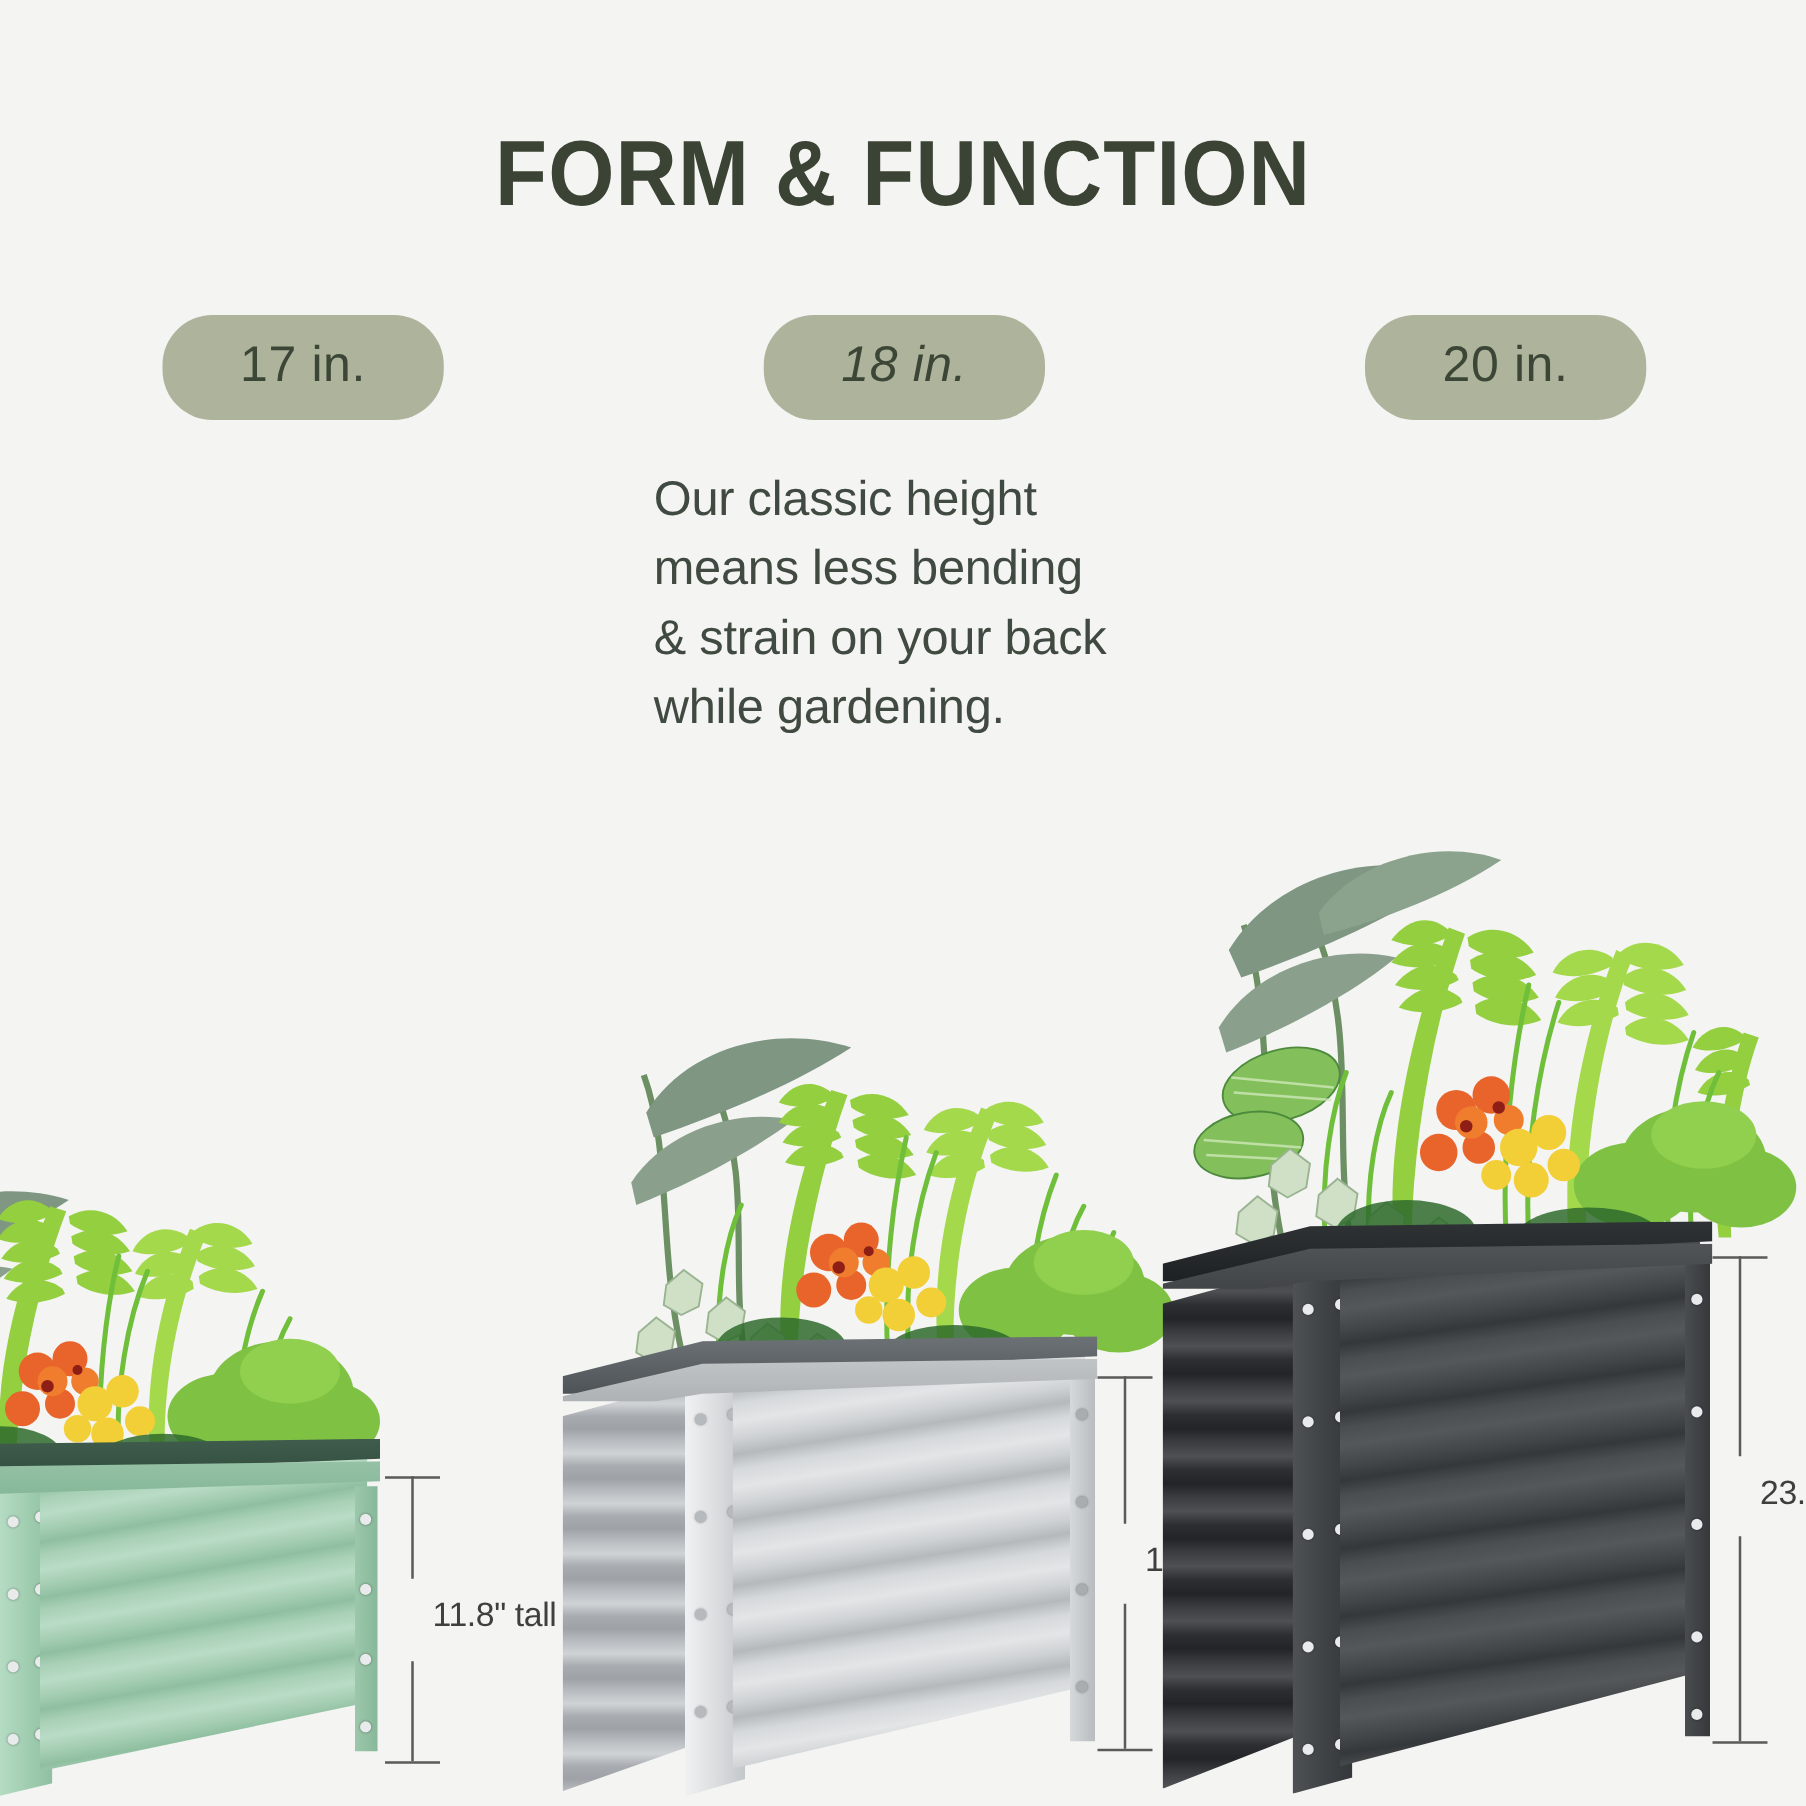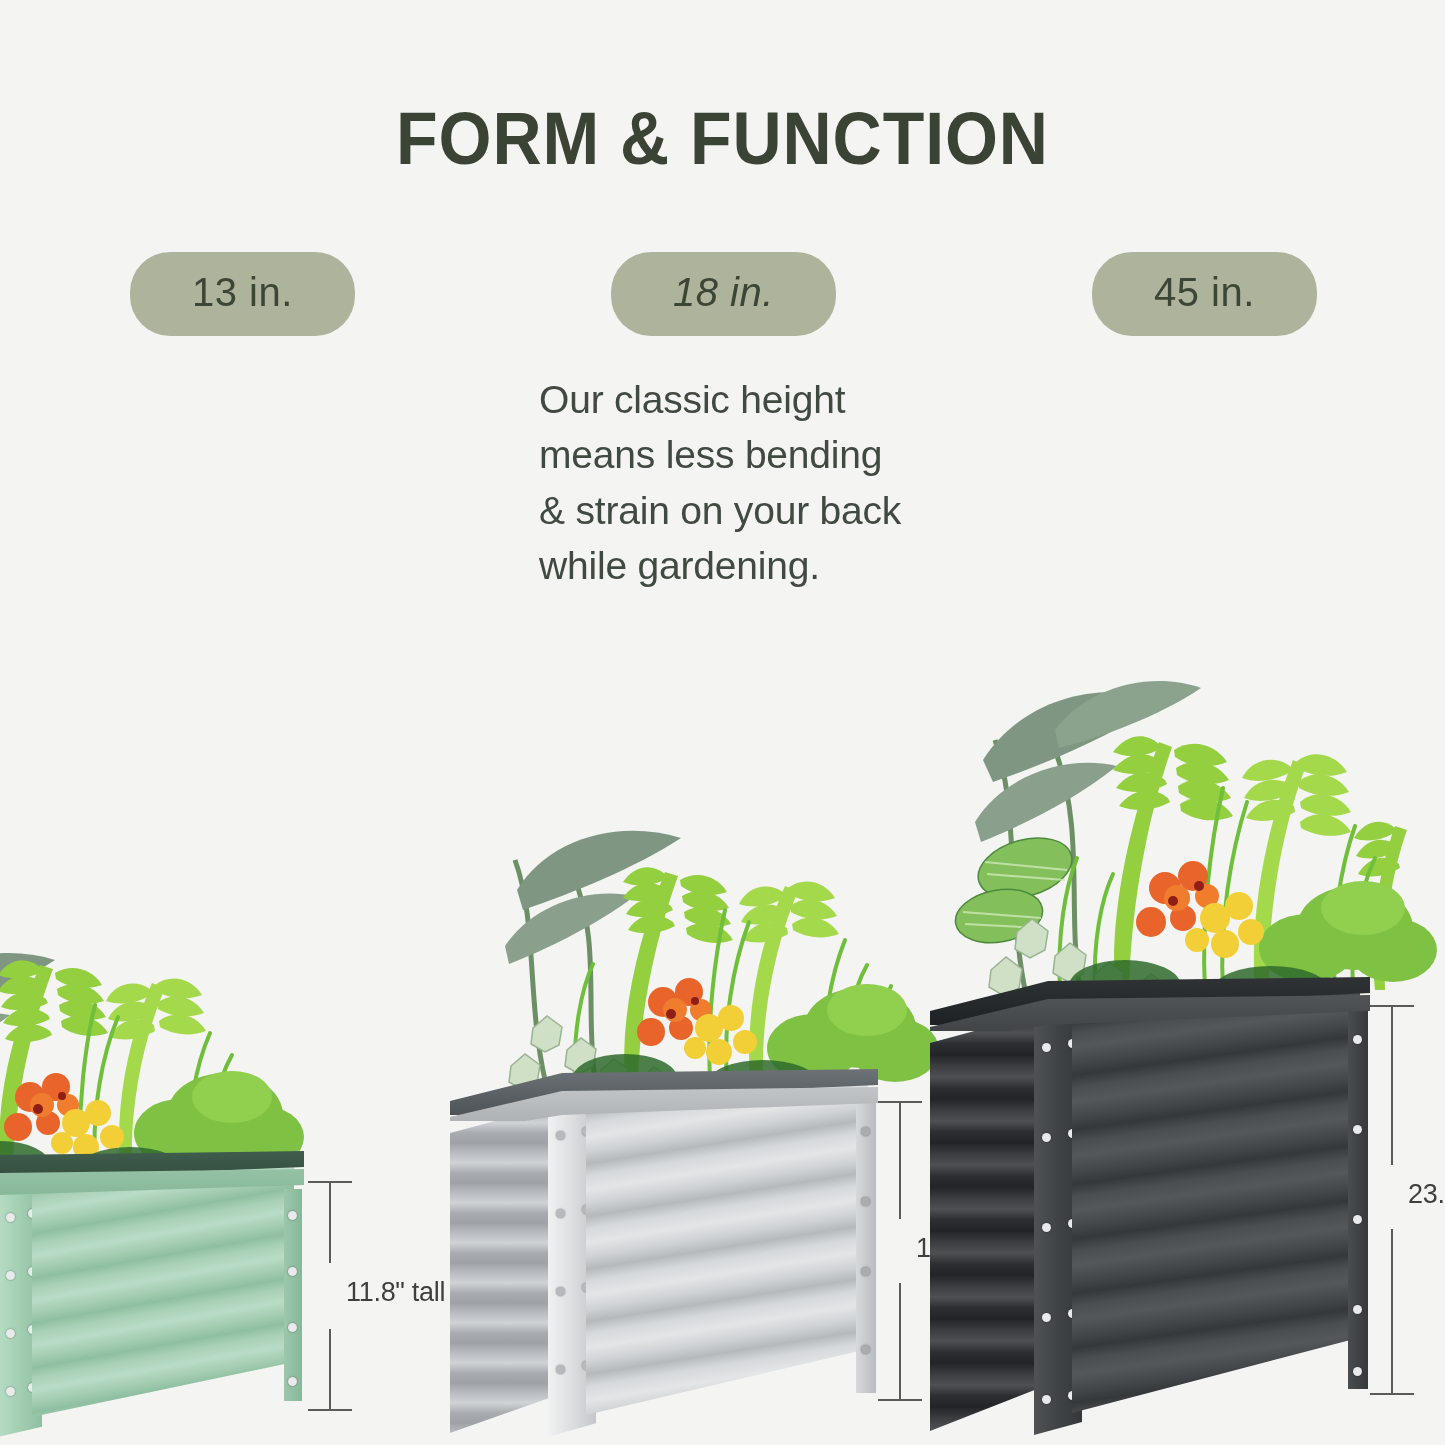--- a/index.html
+++ b/index.html
@@ -64,21 +64,21 @@
 
   .col-desc {
     margin-top: 36px;
     font-size: 39px;
     line-height: 1.42;
     color: #414a41;
     white-space: pre-line;
     letter-spacing: -0.2px;
   }
   .col-1 .col-desc { width: 400px; }
-  .col-2 .col-desc { width: 420px; margin-left: 16px; }
+  .col-2 .col-desc { width: 420px; }
   .col-3 .col-desc { width: 400px; }
 
   
   .products {
     position: absolute;
     top: 690px;
     left: 0;
     width: 1445px;
     height: 755px;
   }
@@ -160,37 +160,37 @@
 </style>
 </head>
 <body>
 
 <div class="page-title">FORM &amp; FUNCTION</div>
 
 <div class="columns">
 
   <div class="col col-1">
     <div class="pill-wrap">
-      <span class="size-pill">13 in.</span>
+      <span class="size-pill">17 in.</span>
     </div>
   </div>
 
   <div class="col col-2">
     <div class="pill-wrap">
       <span class="size-pill">18 in.</span>
     </div>
     <div class="col-desc">Our classic height
 means less bending
 &amp; strain on your back
 while gardening.</div>
   </div>
 
   <div class="col col-3">
     <div class="pill-wrap">
-      <span class="size-pill">45 in.</span>
+      <span class="size-pill">20 in.</span>
     </div>
   </div>
 
 </div>
 
 <div class="products">
 
   <div class="planter" style="left:-120px; bottom:0; width:470px; height:620px;">
 
     <svg class="foliage" style="bottom:250px; height:330px;" viewBox="0 0 470 330">

